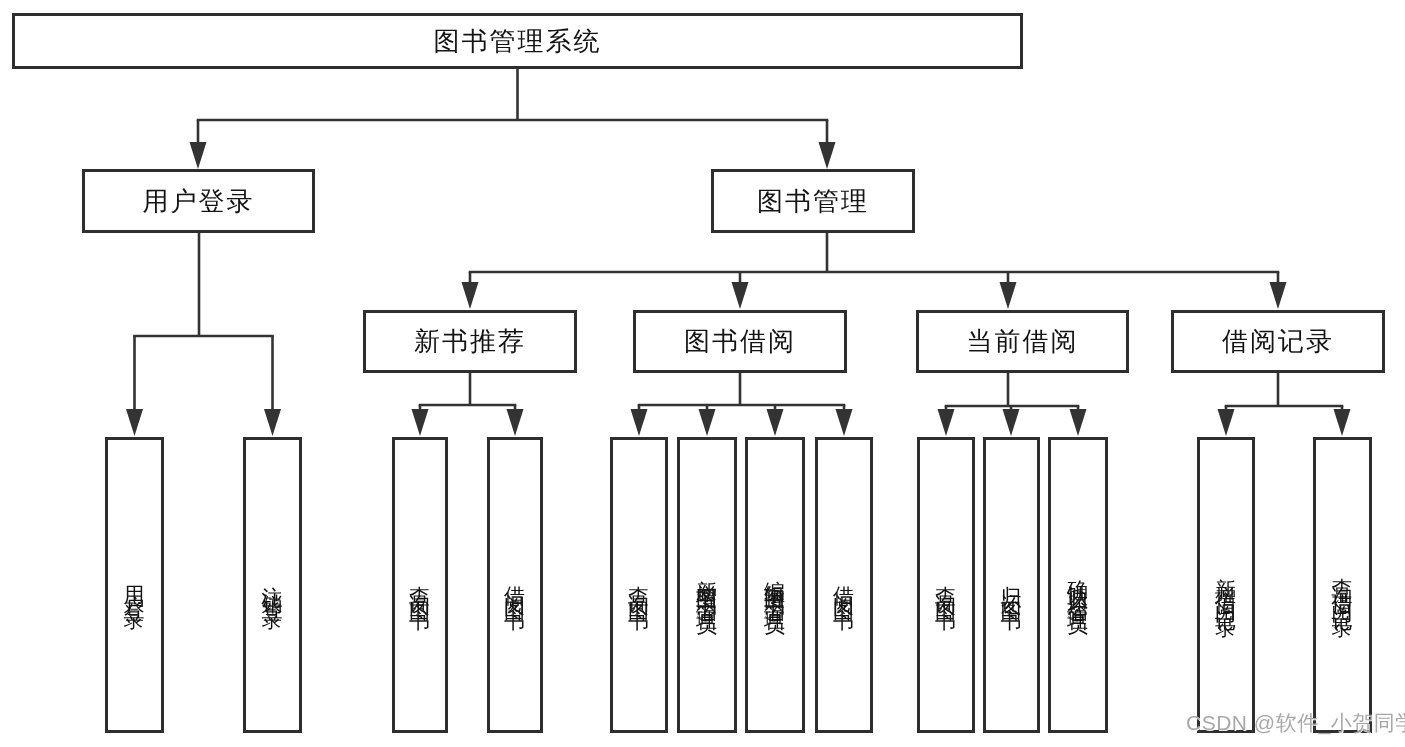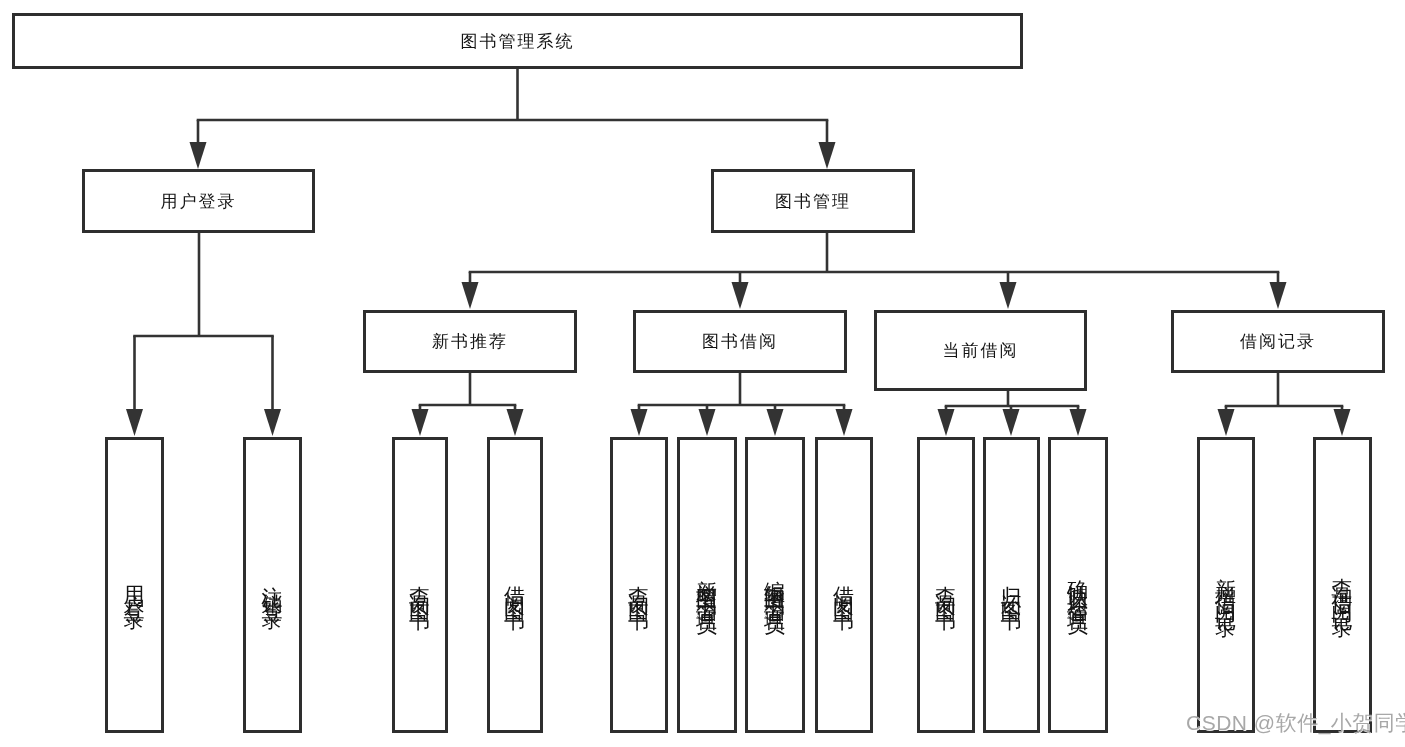--- a/index.html
+++ b/index.html
@@ -4,21 +4,21 @@
 <style>
   html,body{margin:0;padding:0;background:#ffffff;}
   .canvas{
     position:relative;width:1405px;height:747px;background:#ffffff;overflow:hidden;
     font-family:"Liberation Sans","DejaVu Sans",sans-serif;color:#141414;
   }
   #connectors{position:absolute;left:0;top:0;pointer-events:none;}
   .node{
     position:absolute;box-sizing:border-box;border:3px solid #2e2e2e;background:#ffffff;
     display:flex;align-items:center;justify-content:center;
-    font-size:17px;letter-spacing:2px;white-space:nowrap;
+    font-size:26px;letter-spacing:2px;white-space:nowrap;
   }
   .leaf{
     position:absolute;top:437px;height:296px;box-sizing:border-box;
     border:3px solid #2e2e2e;background:#ffffff;
     display:flex;align-items:center;justify-content:center;
   }
   .vtext{
     writing-mode:vertical-rl;text-orientation:mixed;
     font-size:21px;letter-spacing:8px;line-height:1;
   }
@@ -98,21 +98,21 @@
   <div class="node" style="left:711px;top:169px;width:204px;height:64px">
     <span>图书管理</span>
   </div>
 
   <div class="node" style="left:633px;top:310px;width:214px;height:63px">
     <span>图书借阅</span>
   </div>
   <div class="node" style="left:363px;top:310px;width:214px;height:63px">
     <span>新书推荐</span>
   </div>
-  <div class="node" style="left:874px;top:310px;width:213px;height:81px">
+  <div class="node" style="left:916px;top:310px;width:213px;height:63px">
     <span>当前借阅</span>
   </div>
   <div class="node" style="left:1171px;top:310px;width:214px;height:63px">
     <span>借阅记录</span>
   </div>
 
   <div class="leaf" style="left:105px;width:59px">
     <span class="vtext">用户登录</span>
   </div>
   <div class="leaf" style="left:243px;width:59px">

